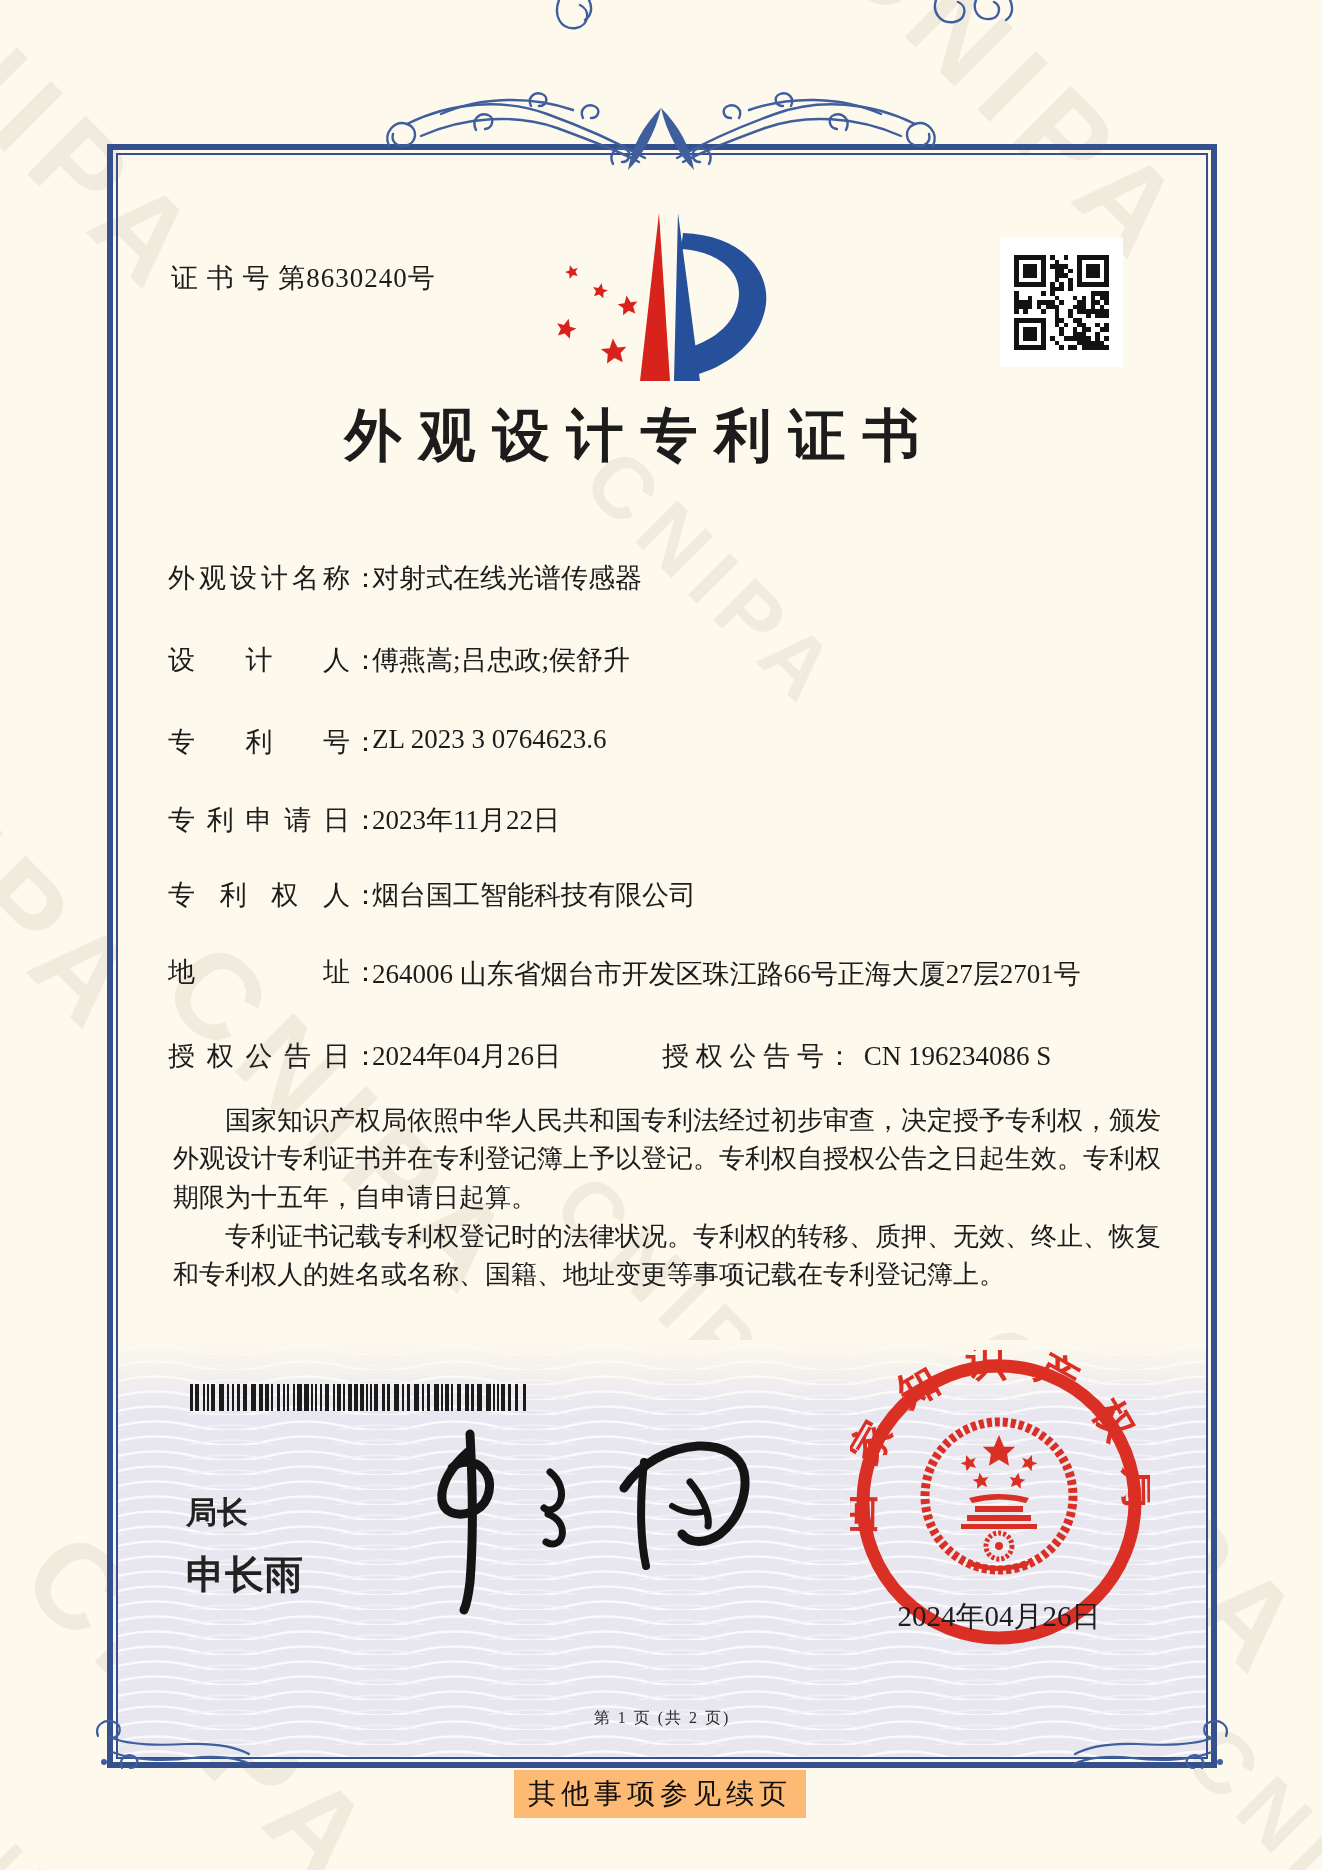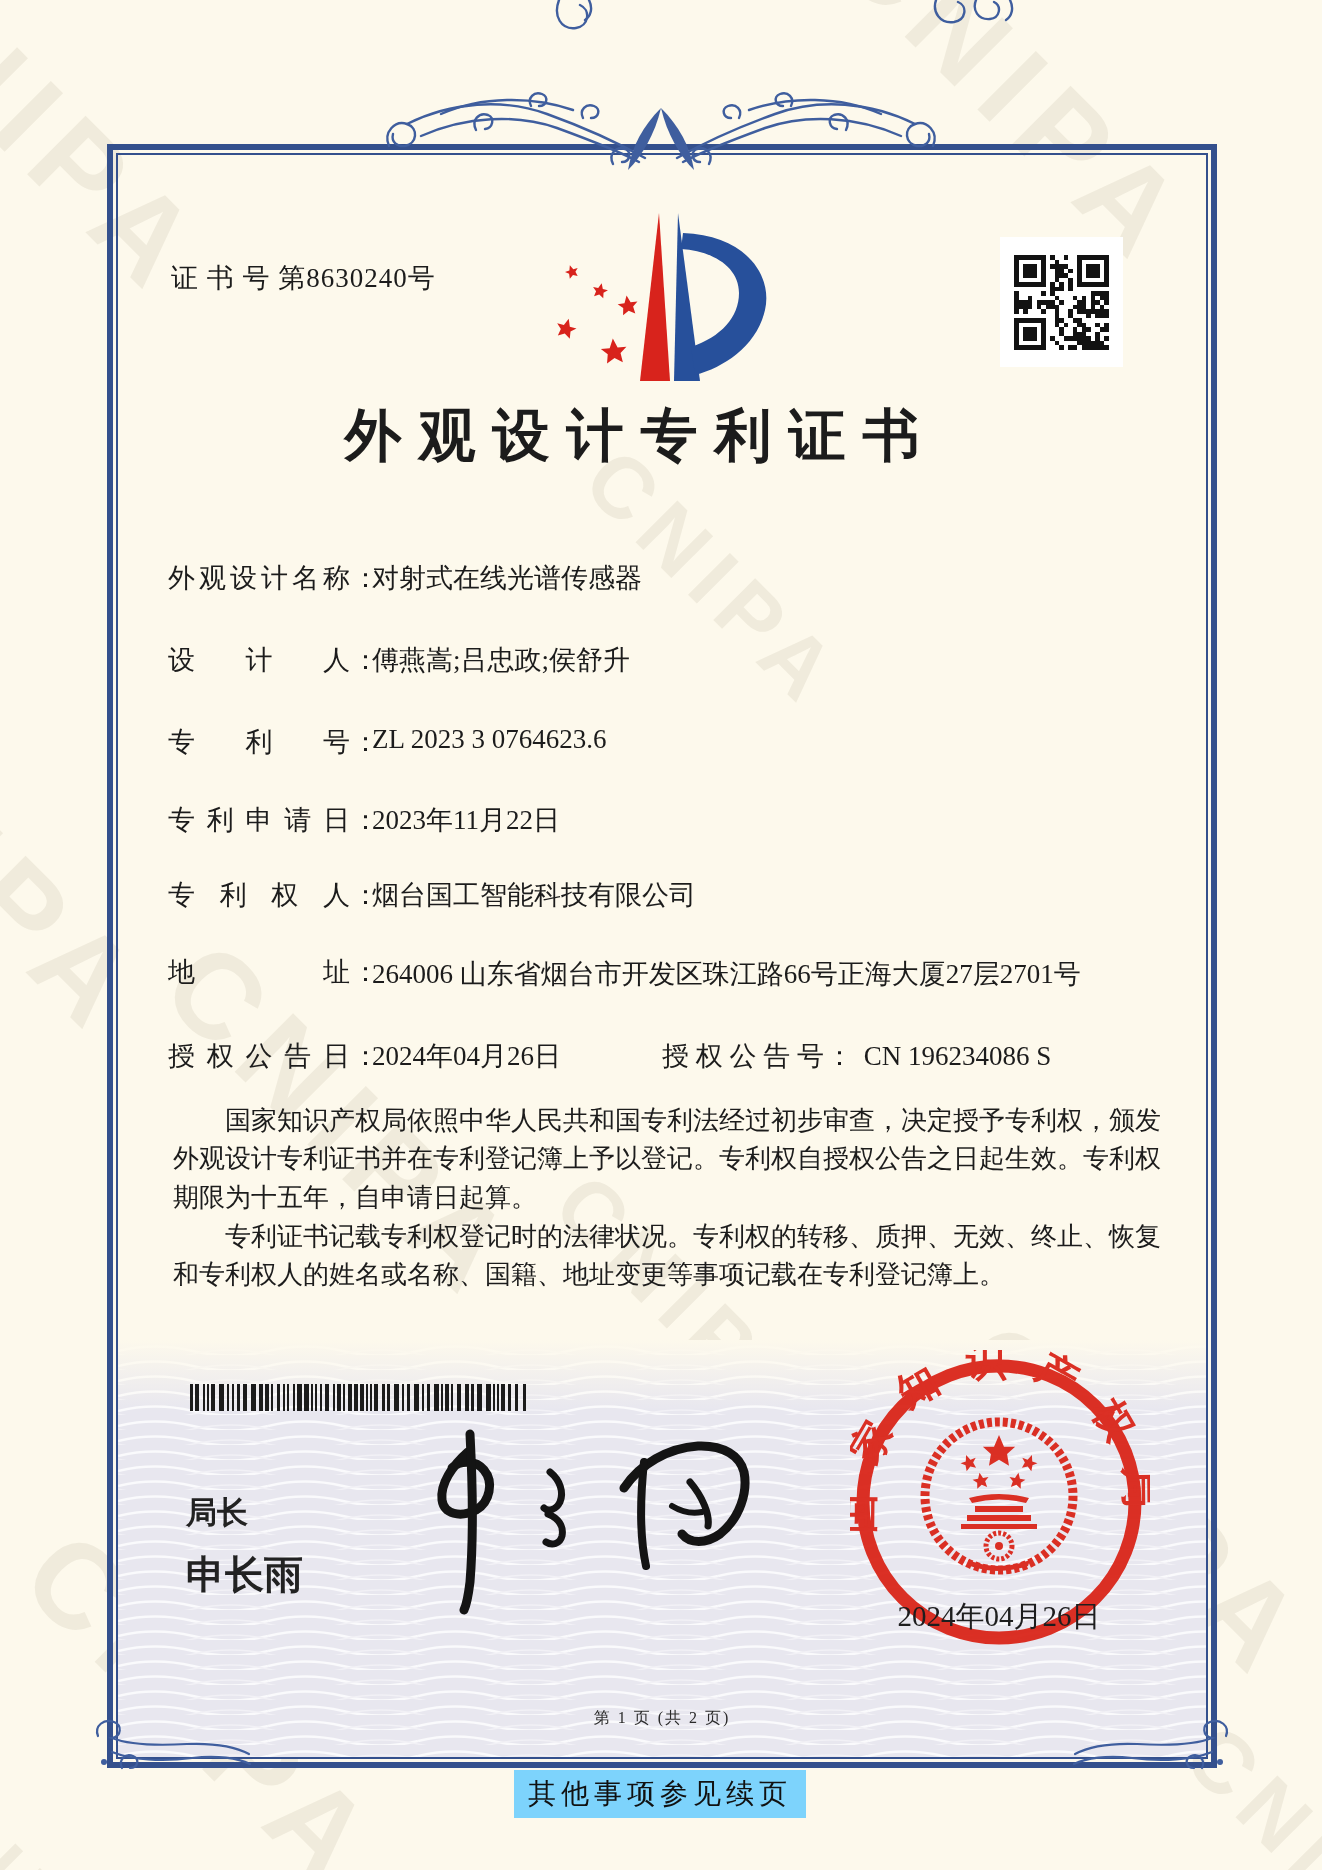--- a/index.html
+++ b/index.html
@@ -85,21 +85,21 @@
   .sig-hand{position:absolute; left:372px; top:1422px;}
   
   .seal{position:absolute; left:850px; top:1350px;}
   
   .page-num{
     position:absolute; left:107px; top:1708px; width:1110px; text-align:center;
     font-size:16px; letter-spacing:2px; color:#2a2a2a;
   }
   .cont-note{
     position:absolute; left:514px; top:1770px; width:292px; height:48px;
-    background:#7dd3fc; display:flex; align-items:center; justify-content:center;
+    background:#fdba74; display:flex; align-items:center; justify-content:center;
     font-size:28px; letter-spacing:5px; color:#111;
   }
   .ornament{position:absolute; z-index:5;}
   .orn-top{left:381px; top:82px;}
   .orn-bl{left:92px; top:1716px;}
   .orn-br{left:1072px; top:1716px;}
   .orn-t1{left:545px; top:0;}
   .orn-t2{left:928px; top:0;}
 </style>
 </head>

